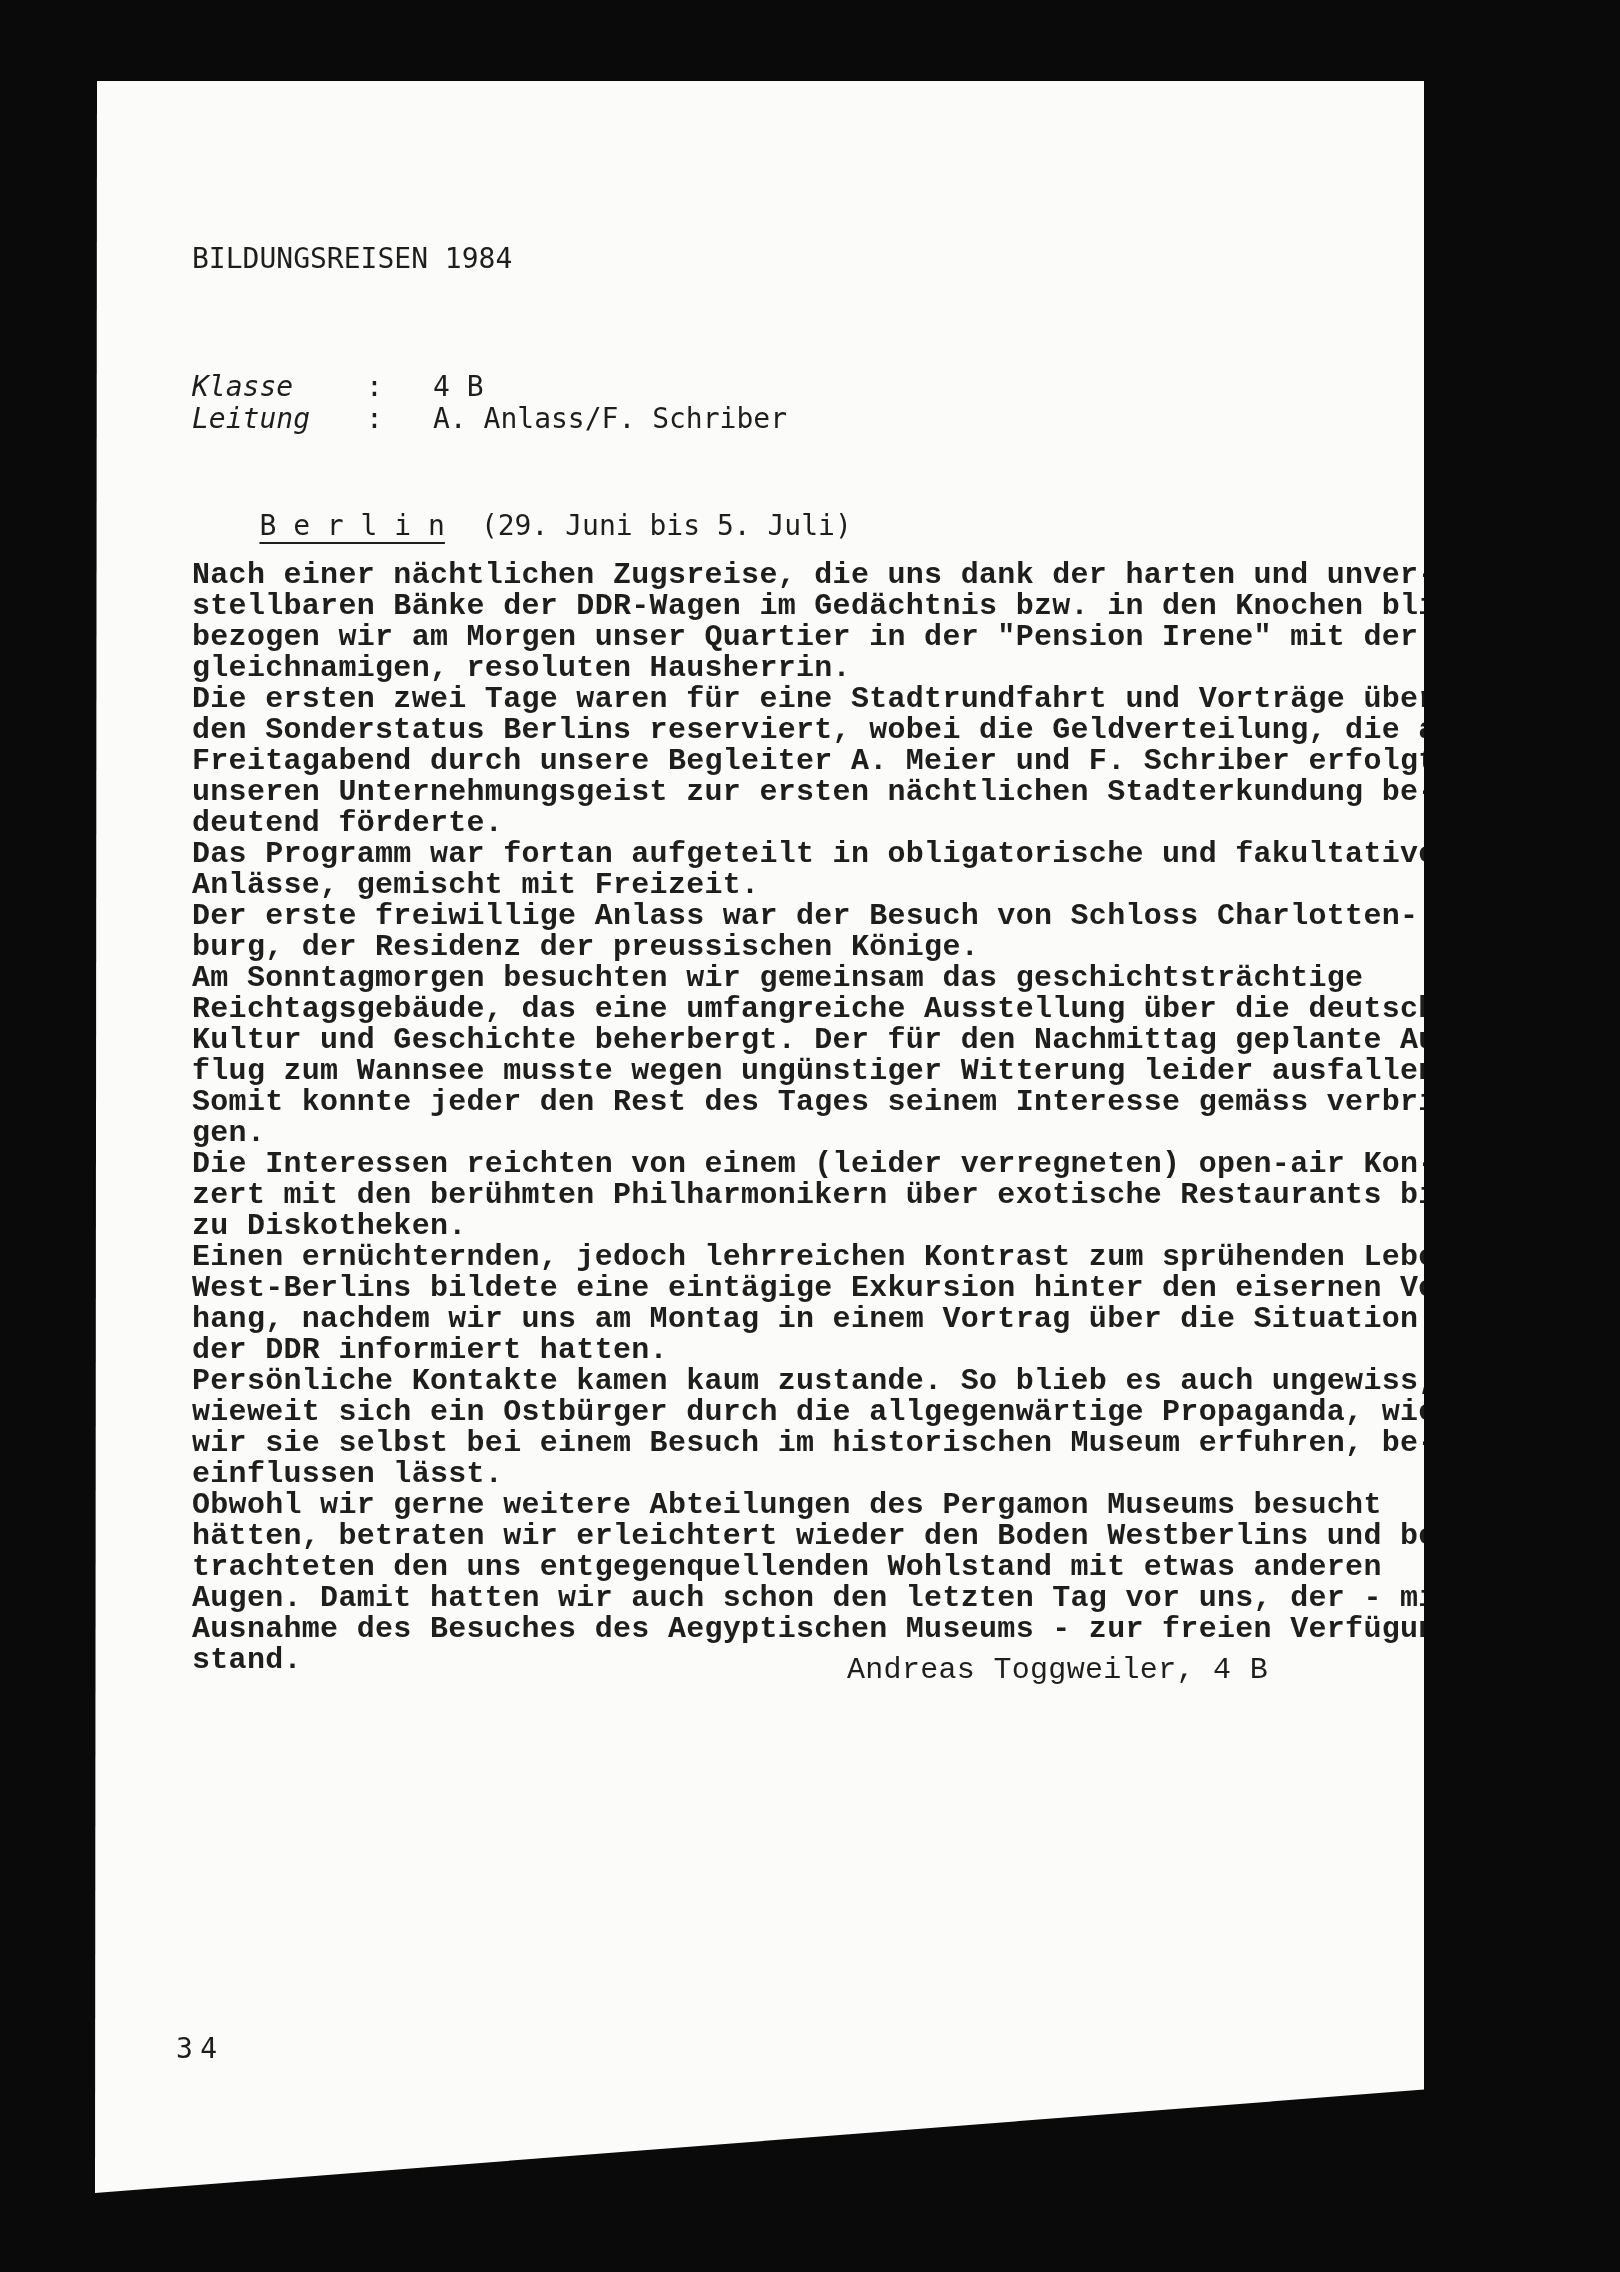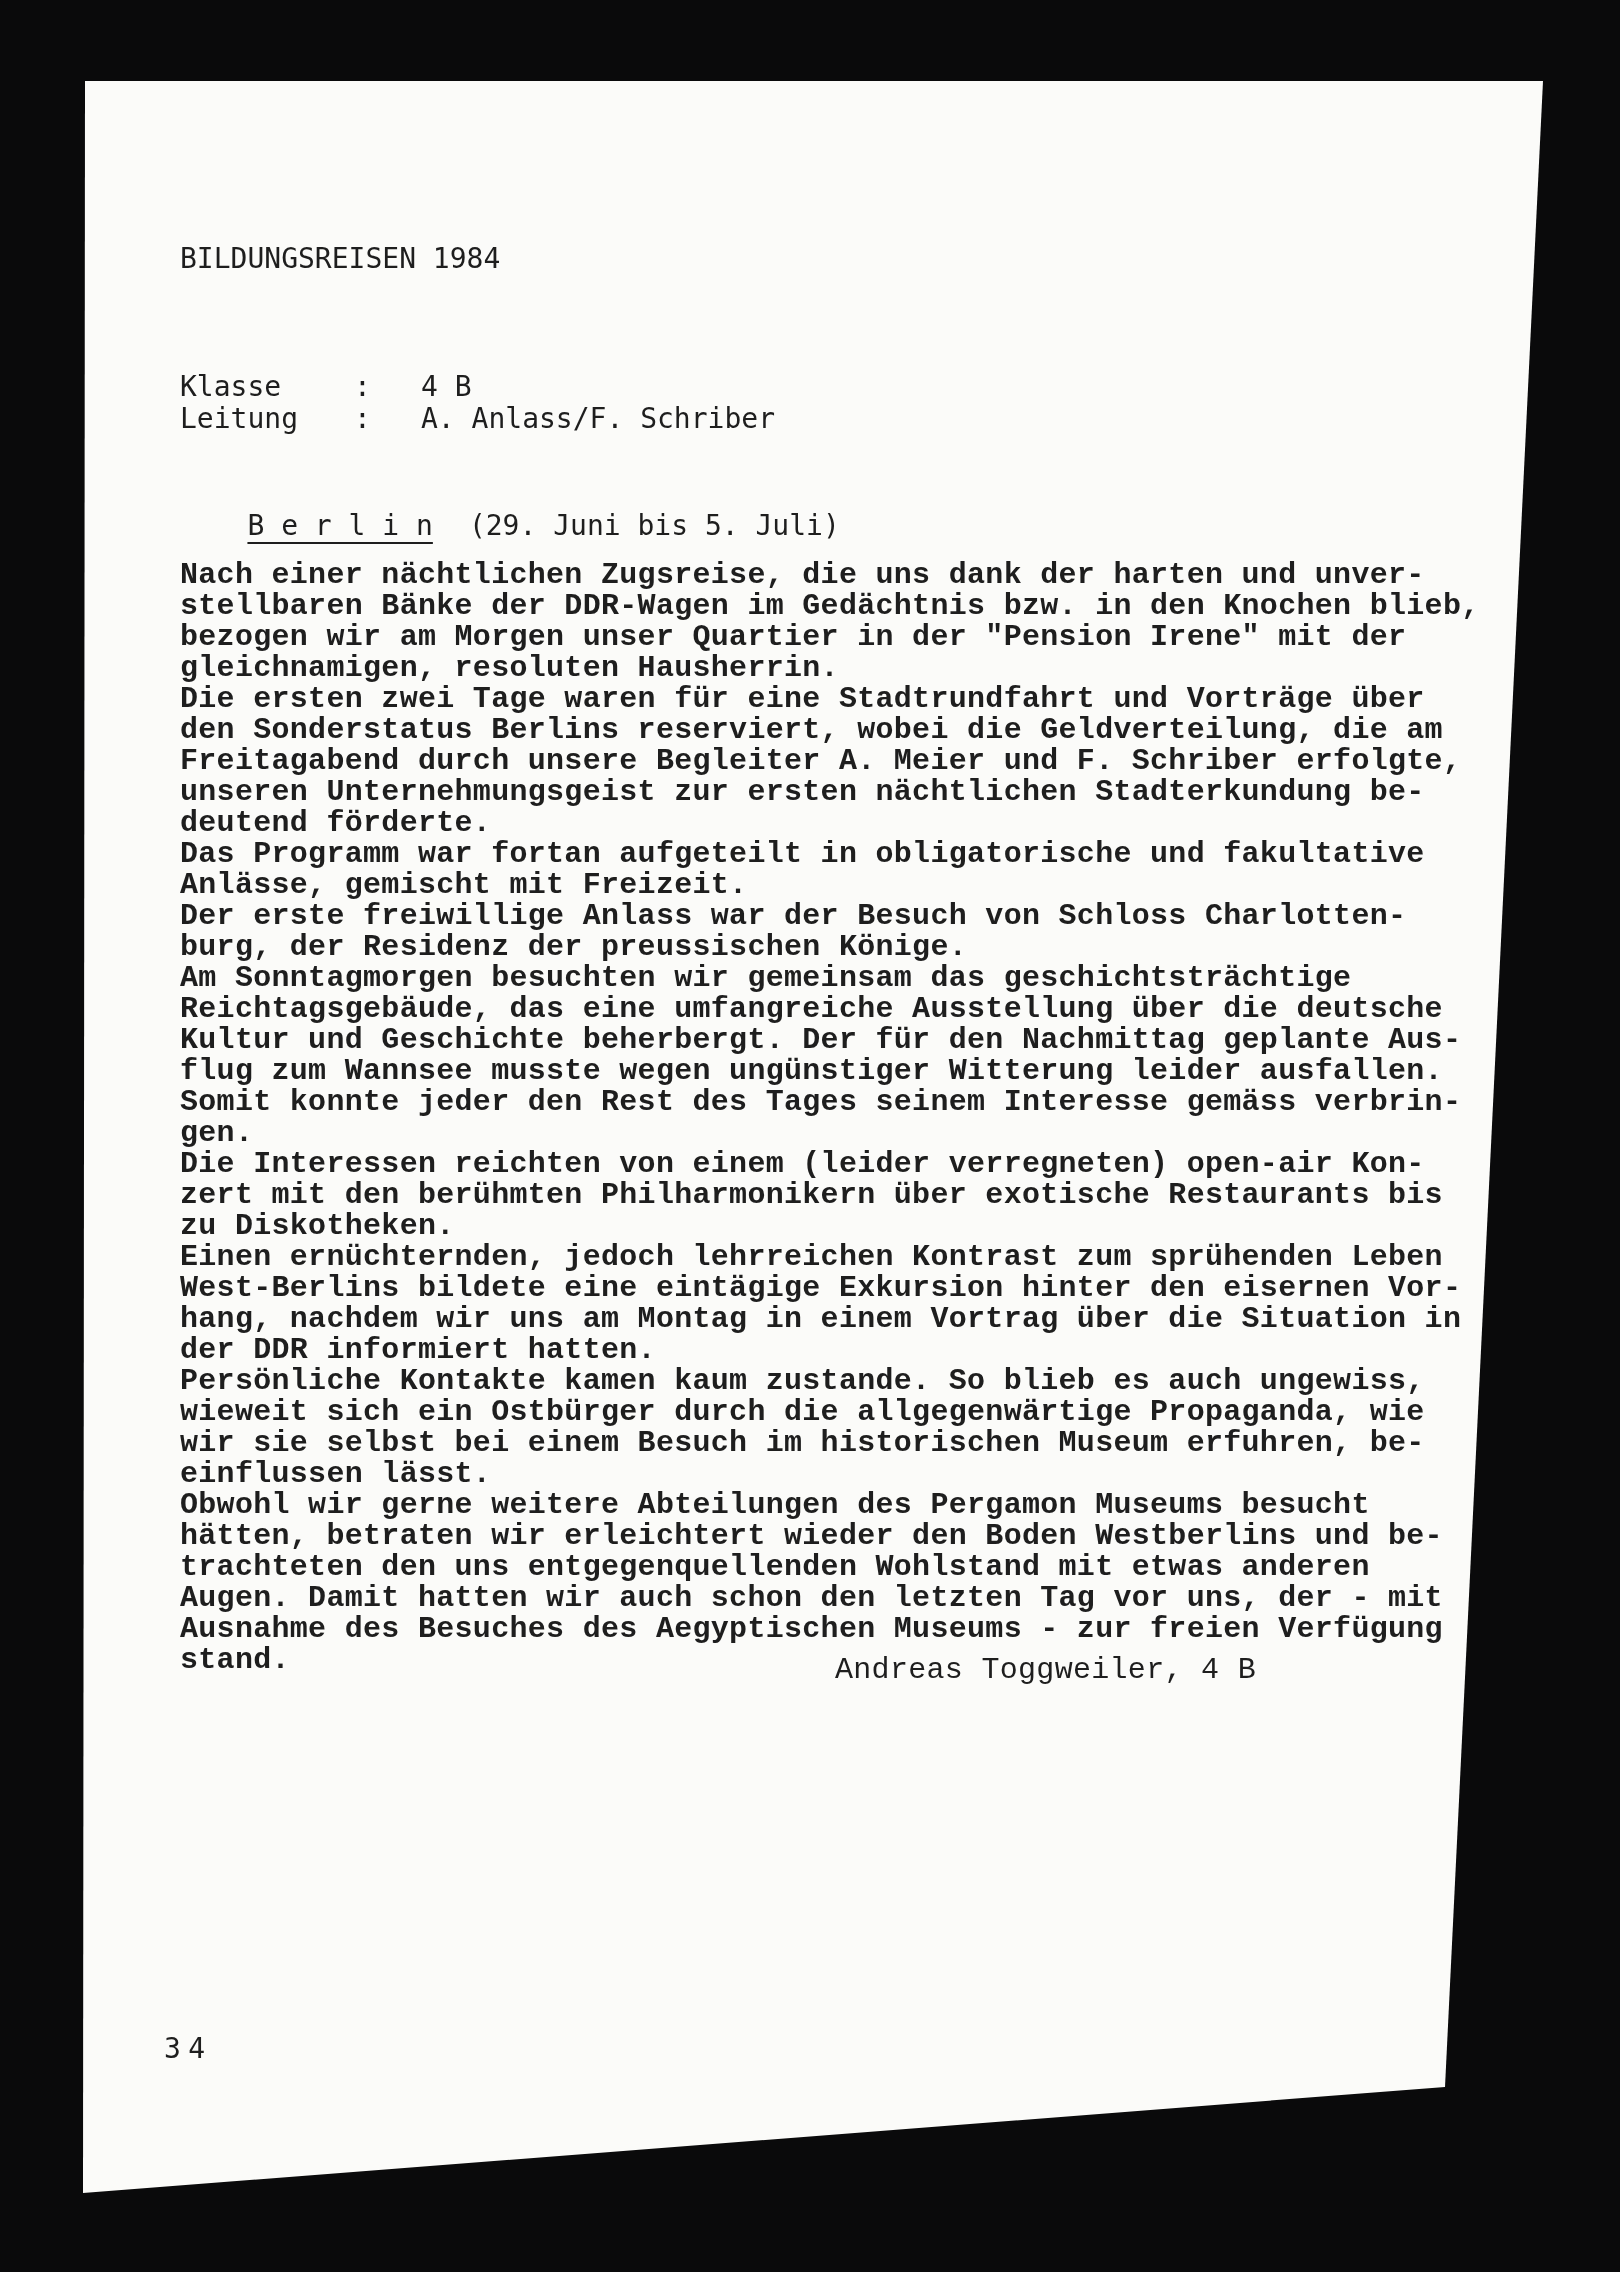--- a/index.html
+++ b/index.html
@@ -3,26 +3,27 @@
 <meta charset="utf-8">
 <style>
   :root {
     --background: #0a0a0b;
     --paper: #fbfbf9;
     --ink: #1e1e1e;
   }
   html, body { margin: 0; padding: 0; background: var(--background); }
   .scan {
     position: relative;
-    width: 1620px;
+    width: 1412px;
     height: 2273px;
     background: var(--background);
     overflow: hidden;
     font-family: "DejaVu Sans Mono", monospace;
     color: var(--ink);
+    margin-left: 12px;
   }
   .page {
     position: absolute;
     inset: 0;
     background: var(--paper);
     clip-path: polygon(85px 81px, 1543px 81px, 1445px 2087px, 83px 2193px);
   }
   .doc-title {
     position: absolute;
     left: 180px;
@@ -32,21 +33,21 @@
     white-space: pre;
   }
   .meta-block {
     position: absolute;
     left: 180px;
     top: 371px;
     font-size: 28px;
     line-height: 32px;
   }
   .kv-row { display: flex; }
-  .kv-label { width: 174px; }
+  .kv-label { width: 174px; font-style: italic; }
   .kv-sep { width: 67px; }
   .kv-value { white-space: pre; }
   .trip-heading {
     position: absolute;
     left: 180px;
     top: 475px;
     font-size: 28px;
     line-height: 34px;
     white-space: pre;
     text-align: right;

